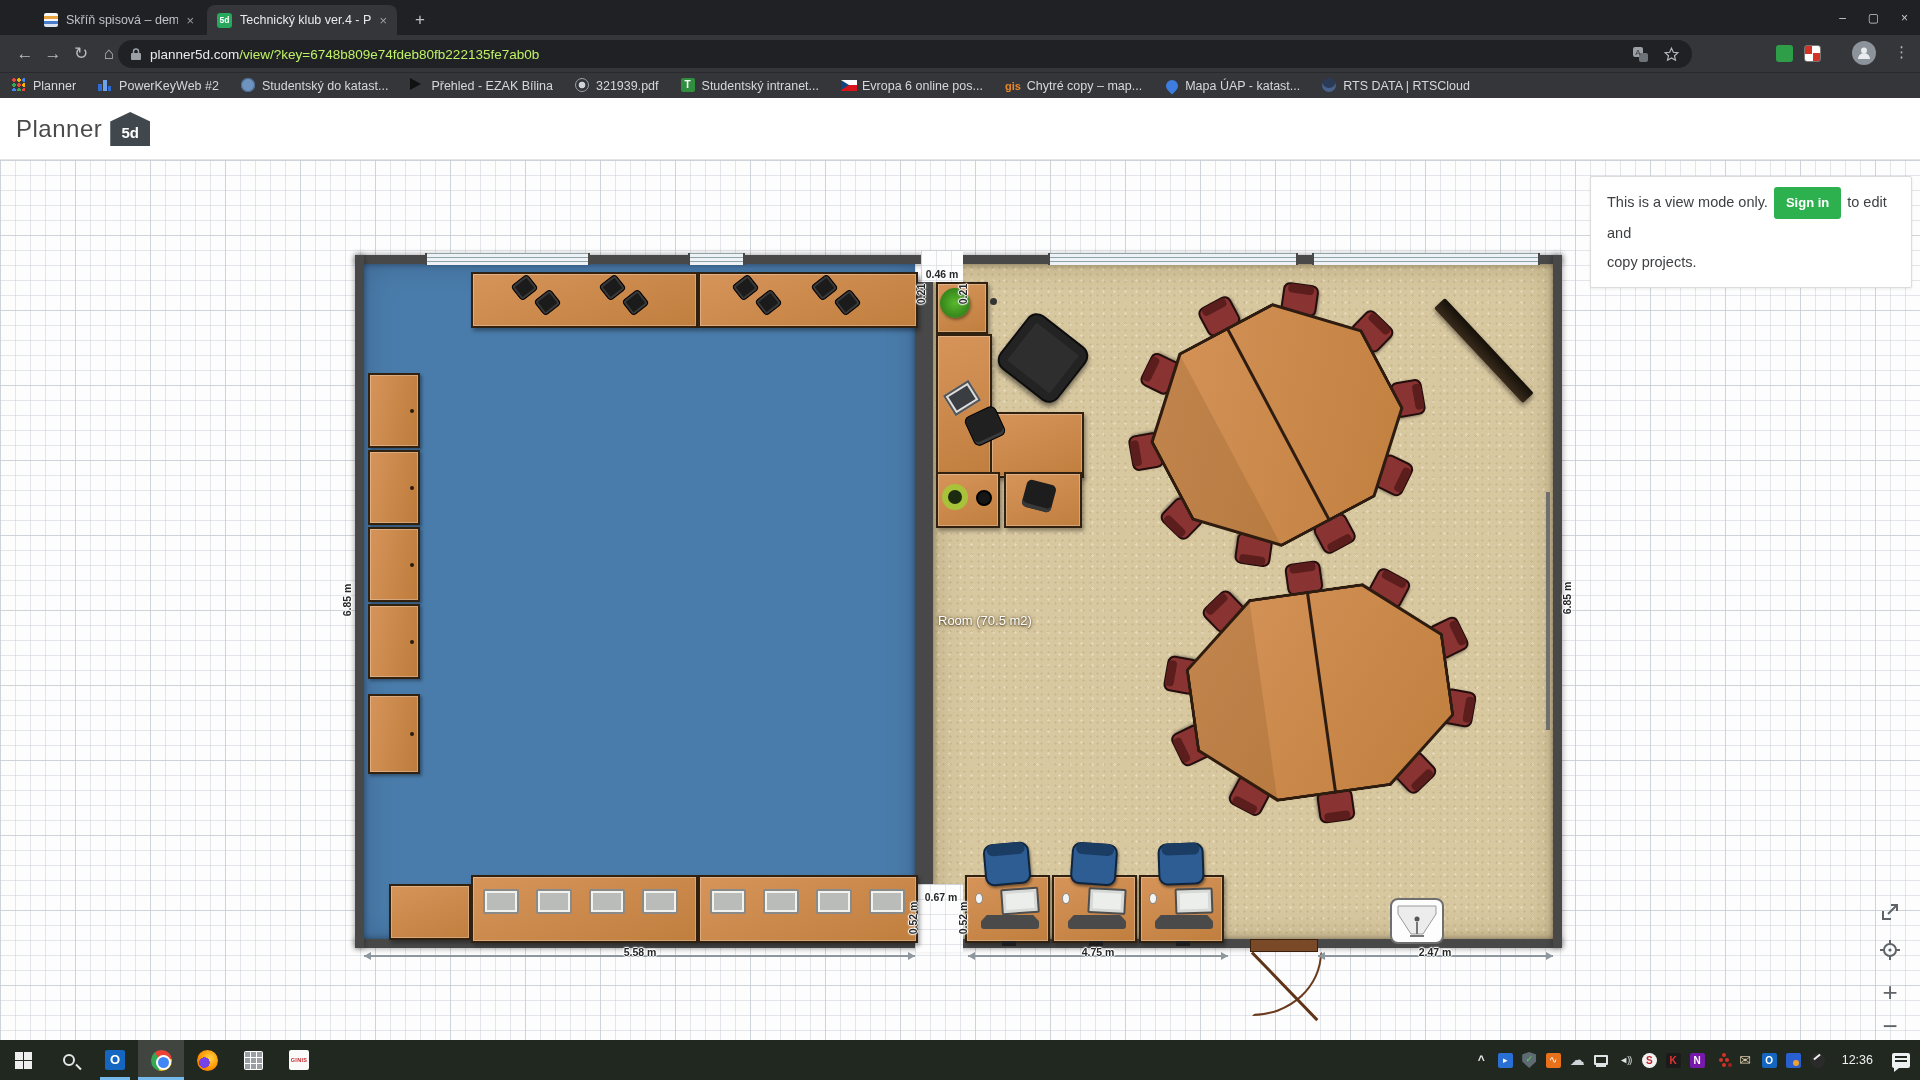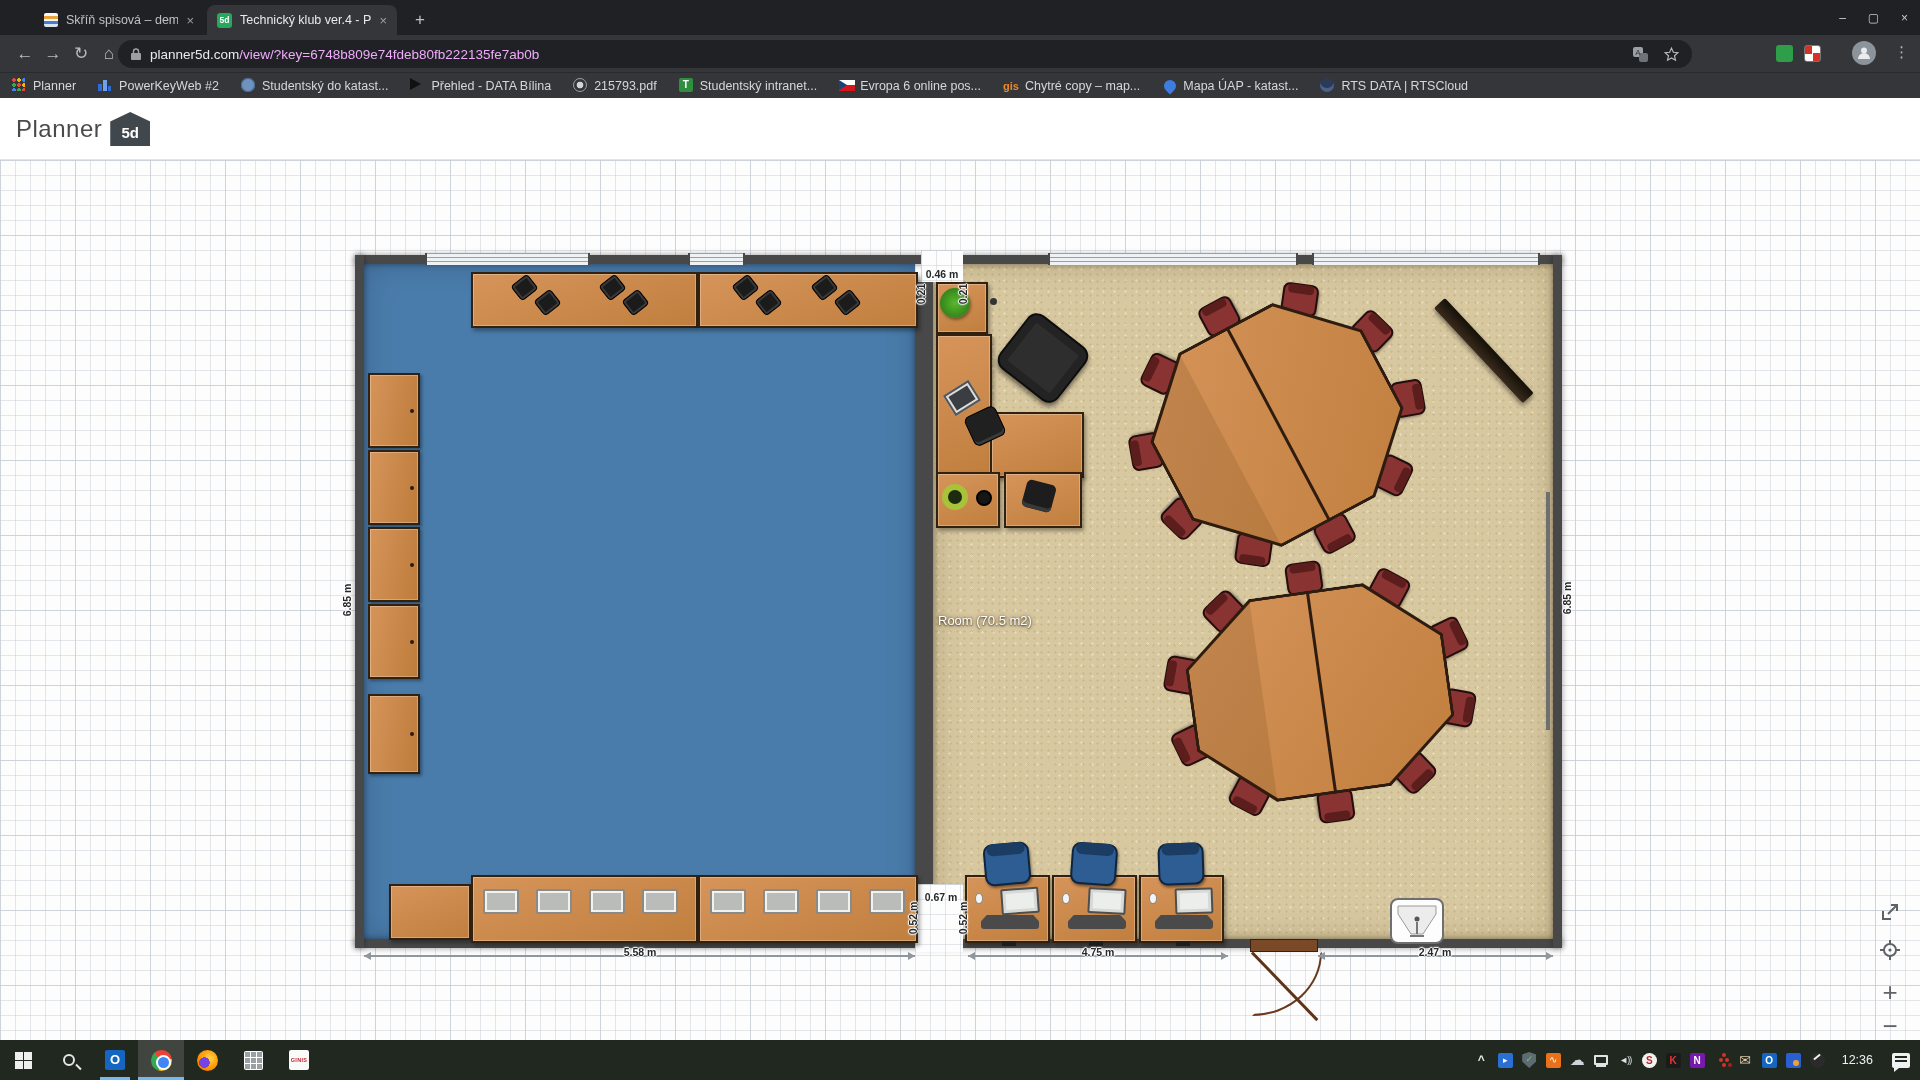--- a/index.html
+++ b/index.html
@@ -19,21 +19,21 @@
   .fav2 { width:15px; height:15px; border-radius:3px; background:#27a85c; color:#fff; font-size:8.5px; font-weight:bold; display:flex; align-items:center; justify-content:center; flex:0 0 auto; }
   .newtab { position:absolute; left:408px; top:8px; color:#bdc1c6; font-size:17px; width:24px; height:24px; text-align:center; line-height:23px; }
   .winctl { position:absolute; top:0; height:35px; width:31px; color:#c8cbce; font-size:12px; display:flex; align-items:center; justify-content:center; }
 
   
   .toolbar { position:absolute; left:0; top:35px; width:1920px; height:37px; background:#35363a; }
   .navbtn { position:absolute; top:6px; width:26px; height:26px; color:#b8bcc0; font-size:17px; text-align:center; line-height:25px; border-radius:50%; }
   .urlpill { position:absolute; left:118px; top:5px; width:1574px; height:28px; border-radius:14px; background:#202124; display:flex; align-items:center; padding:0 12px; }
   .urltext { font-size:13.5px; margin-left:8px; white-space:nowrap; overflow:hidden; }
   .urltext .dom { color:#e8eaed; }
-  .urltext .path { color:#f0abfc; }
+  .urltext .path { color:#bef264; }
   .pillicons { margin-left:auto; display:flex; gap:14px; align-items:center; }
   .ext { width:17px; height:17px; border-radius:3px; }
   .ext.green { background:#2f9e49; }
   .ext.red { background:conic-gradient(#fff 0 25%, #d33327 0 50%, #fff 0 75%, #d33327 0); border:1px solid #777; }
   .avatar { width:24px; height:24px; border-radius:50%; background:#8d939a; display:flex; align-items:center; justify-content:center; }
 
   
   .bookmarks { position:absolute; left:0; top:72px; width:1920px; height:26px; background:#35363a; border-top:1px solid rgba(0,0,0,.22); display:flex; align-items:center; gap:22px; padding:0 12px; }
   .bm { display:flex; align-items:center; gap:6px; color:#d5d7d9; font-size:12.5px; white-space:nowrap; }
   .bmi { width:15px; height:15px; flex:0 0 auto; }
@@ -217,27 +217,27 @@
     <div class="bm">
         <span class="bmi">
           <span class="i-globe1" style="display:block"></span>
         </span>
         <span>Studentský do katast...</span>
       </div>
     <div class="bm">
         <span class="bmi">
           <span class="i-flagb" style="display:block"></span>
         </span>
-        <span>Přehled - DATA Bílina</span>
+        <span>Přehled - EZAK Bílina</span>
       </div>
     <div class="bm">
         <span class="bmi">
           <span class="i-globe2" style="display:block"></span>
         </span>
-        <span>215793.pdf</span>
+        <span>321939.pdf</span>
       </div>
     <div class="bm">
         <span class="bmi">
           <span class="i-green" style="display:block">T</span>
         </span>
         <span>Studentský intranet...</span>
       </div>
     <div class="bm">
         <span class="bmi">
           <span class="i-cz" style="display:block; margin-top:2px;"></span>
@@ -450,20 +450,24 @@
     <div class="dimtext vdim" style="left:322px; top:594px; width:50px;">6.85 m</div>
     <div class="dimtext vdim" style="left:1542px; top:592px; width:50px;">6.85 m</div>
     <div class="dimtext" style="left:916px; top:268px; width:52px;">0.46 m</div>
     <div class="dimtext vdim" style="left:906px; top:288px; width:30px;">0.21</div>
     <div class="dimtext vdim" style="left:948px; top:288px; width:30px;">0.21</div>
     <div class="dimtext" style="left:916px; top:891px; width:50px;">0.67 m</div>
     <div class="dimtext vdim" style="left:892px; top:912px; width:42px;">0.52 m</div>
     <div class="dimtext vdim" style="left:942px; top:912px; width:42px;">0.52 m</div>
   </div>
 
+    <div class="notice">
+      <span>This is a view mode only.</span><span class="signin">Sign in</span><span>to edit and</span><br>
+      <span>copy projects.</span>
+    </div>
 
     <div class="cctl" style="top:738px;">
       <svg width="20" height="20" viewBox="0 0 20 20">
           <path d="M8 12L17 3 M11 3h6v6" fill="none" stroke="#5f6368" stroke-width="2"></path>
           <path d="M3 9v8h8" fill="none" stroke="#5f6368" stroke-width="2"></path>
         </svg>
     </div>
     <div class="cctl" style="top:776px;">
       <svg width="22" height="22" viewBox="0 0 22 22">
           <circle cx="11" cy="11" r="6" fill="none" stroke="#5f6368" stroke-width="2"></circle>

